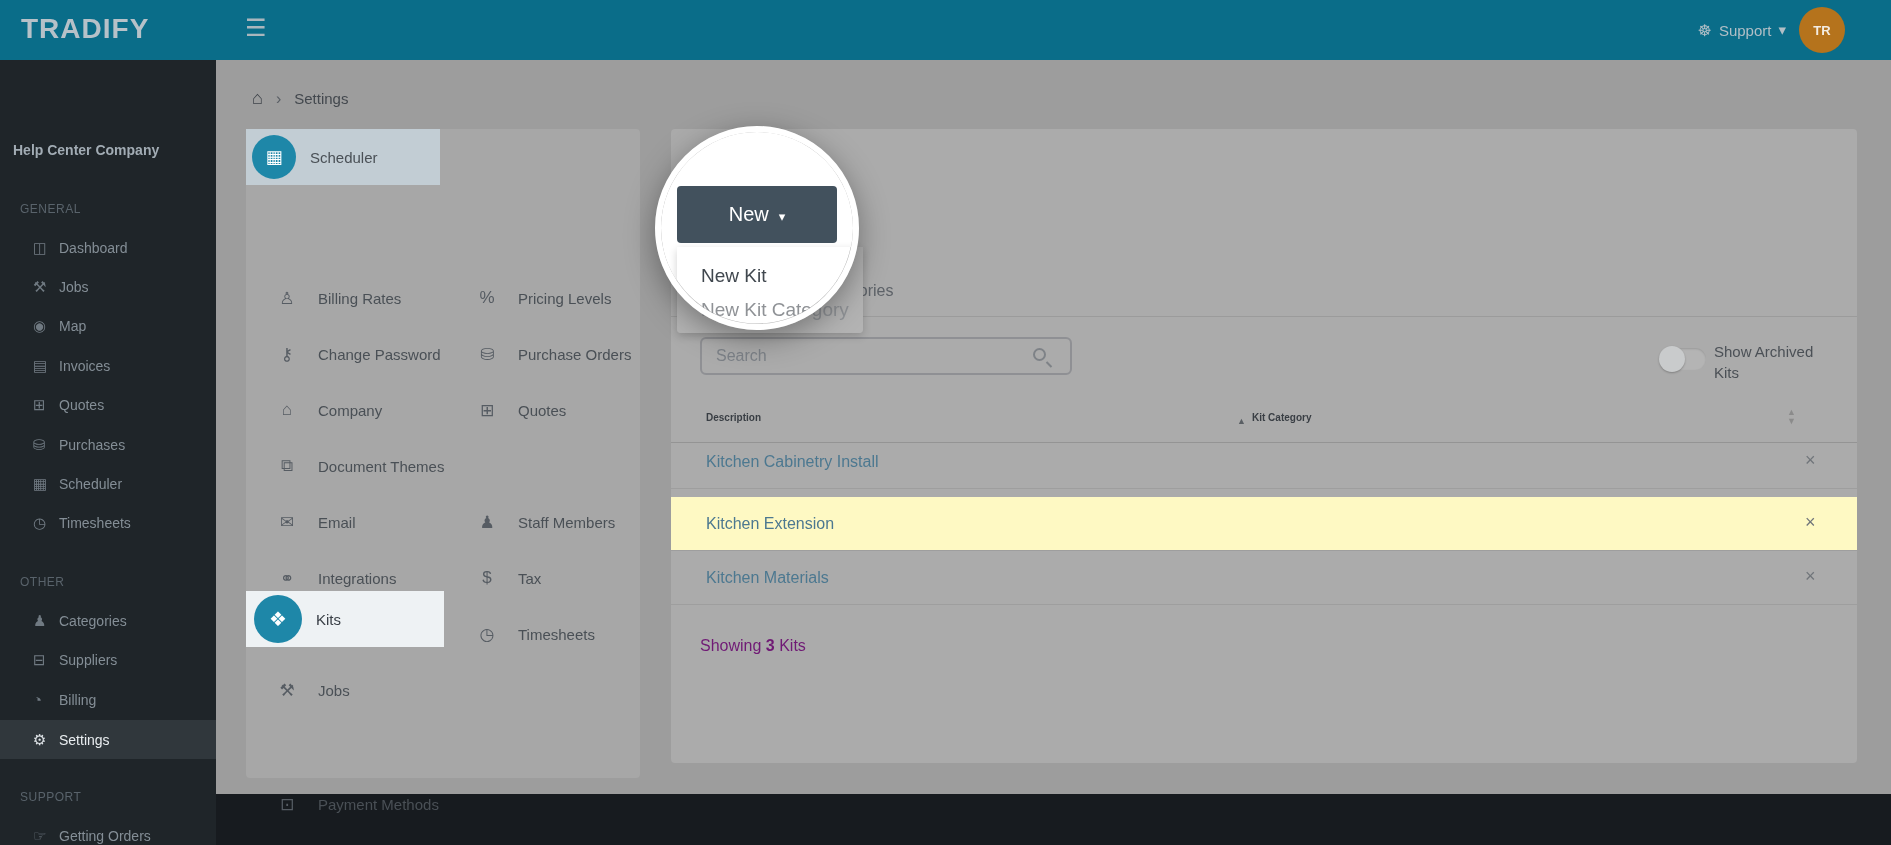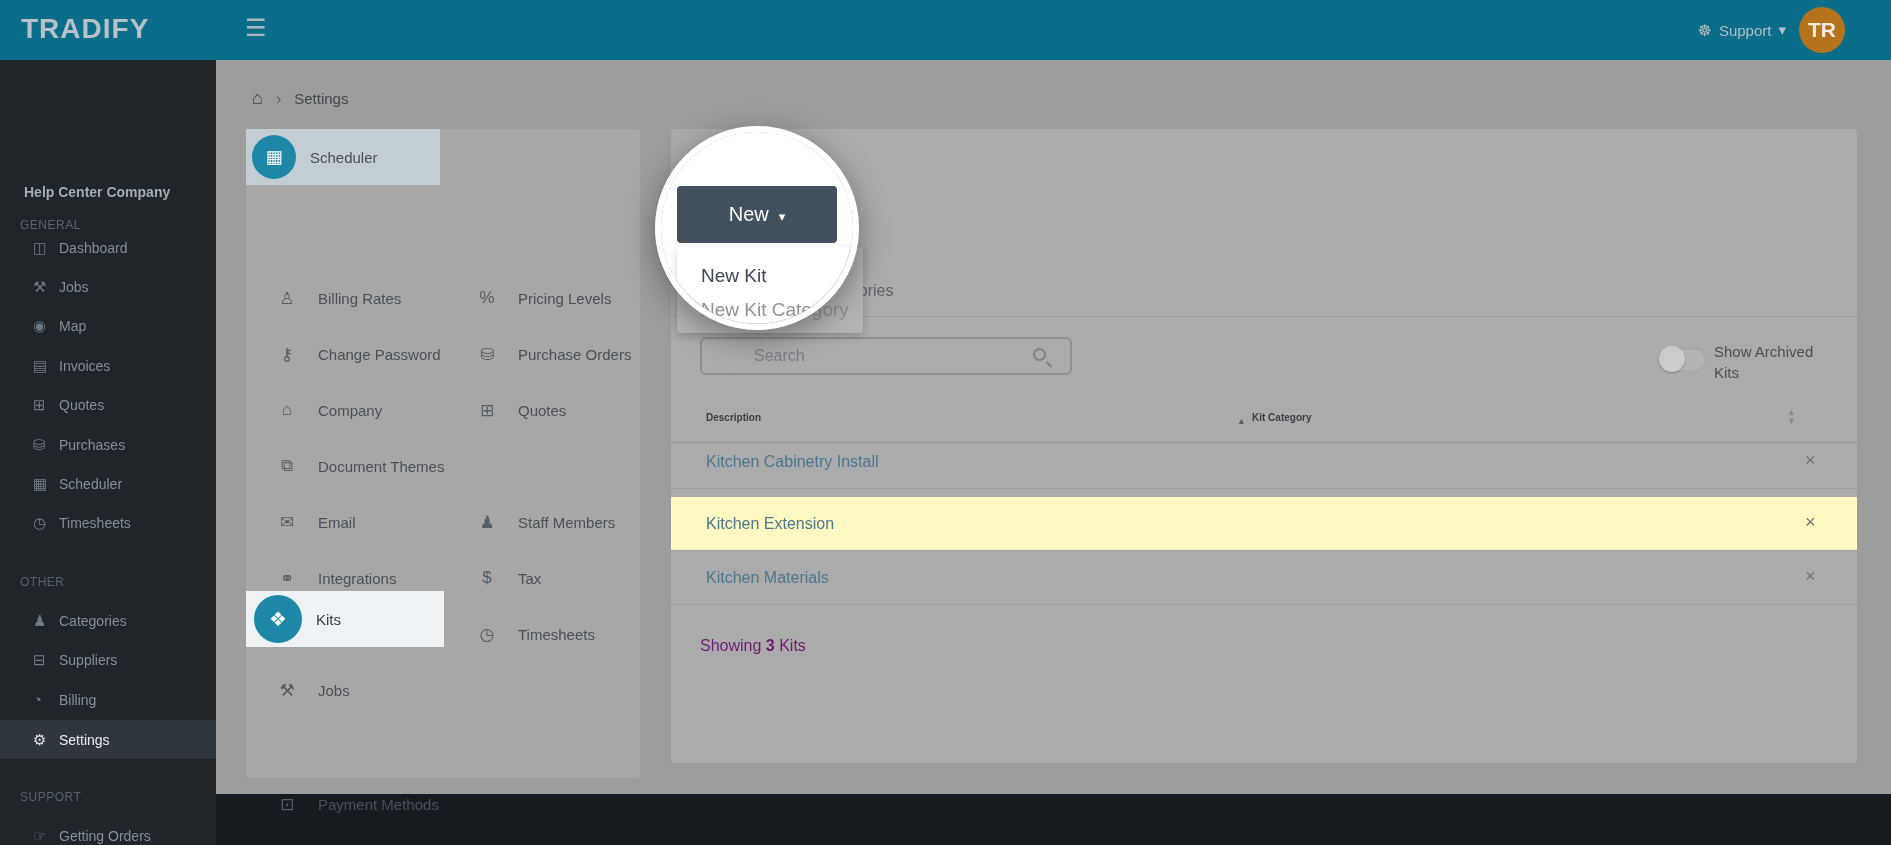--- a/index.html
+++ b/index.html
@@ -9,26 +9,26 @@
 
   
   #navbar { left:0; top:0; width:1891px; height:60px; background:#0a6d89; z-index:10; }
   #logo { left:21px; top:13px; font-size:28px; font-weight:bold; letter-spacing:1px;
           color:#b6c1c8; font-family:"Liberation Sans",sans-serif; }
   #hamburger { left:245px; top:14px; font-size:24px; color:#a9b6bd; cursor:pointer; }
   #support { right:105px; top:0; height:60px; display:flex; align-items:center; gap:7px;
              color:#b2bfc6; font-size:15px; cursor:pointer; }
   #support .glyph { font-size:16px; }
   #avatar { left:1799px; top:7px; width:46px; height:46px; border-radius:50%;
-            background:#b5731c; color:#f3ece2; font-weight:bold; font-size:21px;
+            background:#b5731c; color:#f3ece2; font-weight:bold; font-size:13px;
             display:flex; align-items:center; justify-content:center; }
 
   
   #sidebar { left:0; top:60px; width:216px; height:785px; background:#1f2529; z-index:5; }
-  #company-name { left:24px; top:82px; width:180px; color:#a2acb4; font-size:14px; font-weight:bold;margin-top:42px; }
+  #company-name { left:13px; top:82px; width:180px; color:#a2acb4; font-size:14px; font-weight:bold; }
   .section-label { left:20px; color:#59636b; font-size:12px; letter-spacing:0.5px; }
   .side-item { left:0; width:216px; height:39px; display:flex; align-items:center; color:#848e96;
                font-size:14px; cursor:pointer; }
   .side-item .s-icon { width:26px; margin-left:33px; color:#707a82; font-size:15px; text-align:left; }
   .side-item.active { background:#30373c; color:#e9edf0; }
   .side-item.active .s-icon { color:#dde2e6; }
 
   
   #content-bg { left:216px; top:60px; width:1675px; height:734px; background:#9d9d9d; }
   #footer-band { left:216px; top:794px; width:1675px; height:51px; background:#171b1f; }
@@ -77,21 +77,21 @@
   #new-button .caret { font-size:13px; margin-top:3px; }
   #spot-ring { left:655px; top:126px; width:204px; height:204px; border-radius:50%;
                border:6px solid #ffffff; box-shadow:0 8px 30px rgba(0,0,0,0.35); z-index:30;
                pointer-events:none; }
 
   
   #search-box { left:29px; top:208px; width:372px; height:38px; border:2px solid #8f9094;
                 border-radius:6px; background:transparent; }
   #search-input { position:absolute; left:14px; top:2px; width:310px; height:30px; border:none;
                   background:transparent; outline:none; font-size:16px; color:#44494f;
-                  font-family:"Liberation Sans",sans-serif;margin-left:38px; }
+                  font-family:"Liberation Sans",sans-serif; }
   #search-input::placeholder { color:#7c8187; opacity:1; }
   .mag { position:absolute; right:24px; top:9px; width:13px; height:13px;
          border:2px solid #7e8287; border-radius:50%; }
   .mag::after { content:""; position:absolute; width:2px; height:7px; background:#7e8287;
                 transform:rotate(-45deg); left:13px; top:11px; }
   #toggle { left:989px; top:219px; width:46px; height:22px; border-radius:11px;
             background:#b4b4b4; box-shadow:inset 0 1px 2px rgba(0,0,0,0.15); cursor:pointer; }
   #toggle .knob { position:absolute; left:-1px; top:-2px; width:26px; height:26px; border-radius:50%;
                   background:#c9cbcc; box-shadow:0 1px 2px rgba(0,0,0,0.25); }
   #toggle-label { left:1043px; top:212px; width:120px; color:#4b5056; font-size:15px; line-height:21px; }
@@ -122,21 +122,21 @@
     <span class="glyph">☸</span>
     <span>Support</span>
     <span>▾</span>
   </div>
   <div id="avatar" class="abs">TR</div>
 </div>
 
 <div id="sidebar" class="abs">
   <div id="company-name" class="abs">Help Center Company</div>
 
-  <div class="section-label abs" style="top:158px">GENERAL</div>
+  <div class="section-label abs" style="top:142px">GENERAL</div>
   <div class="side-item abs" style="top:168px">
       <span class="s-icon">◫</span>
       <span>Dashboard</span>
     </div>
   <div class="side-item abs" style="top:207px">
       <span class="s-icon">⚒</span>
       <span>Jobs</span>
     </div>
   <div class="side-item abs" style="top:246px">
       <span class="s-icon">◉</span>

